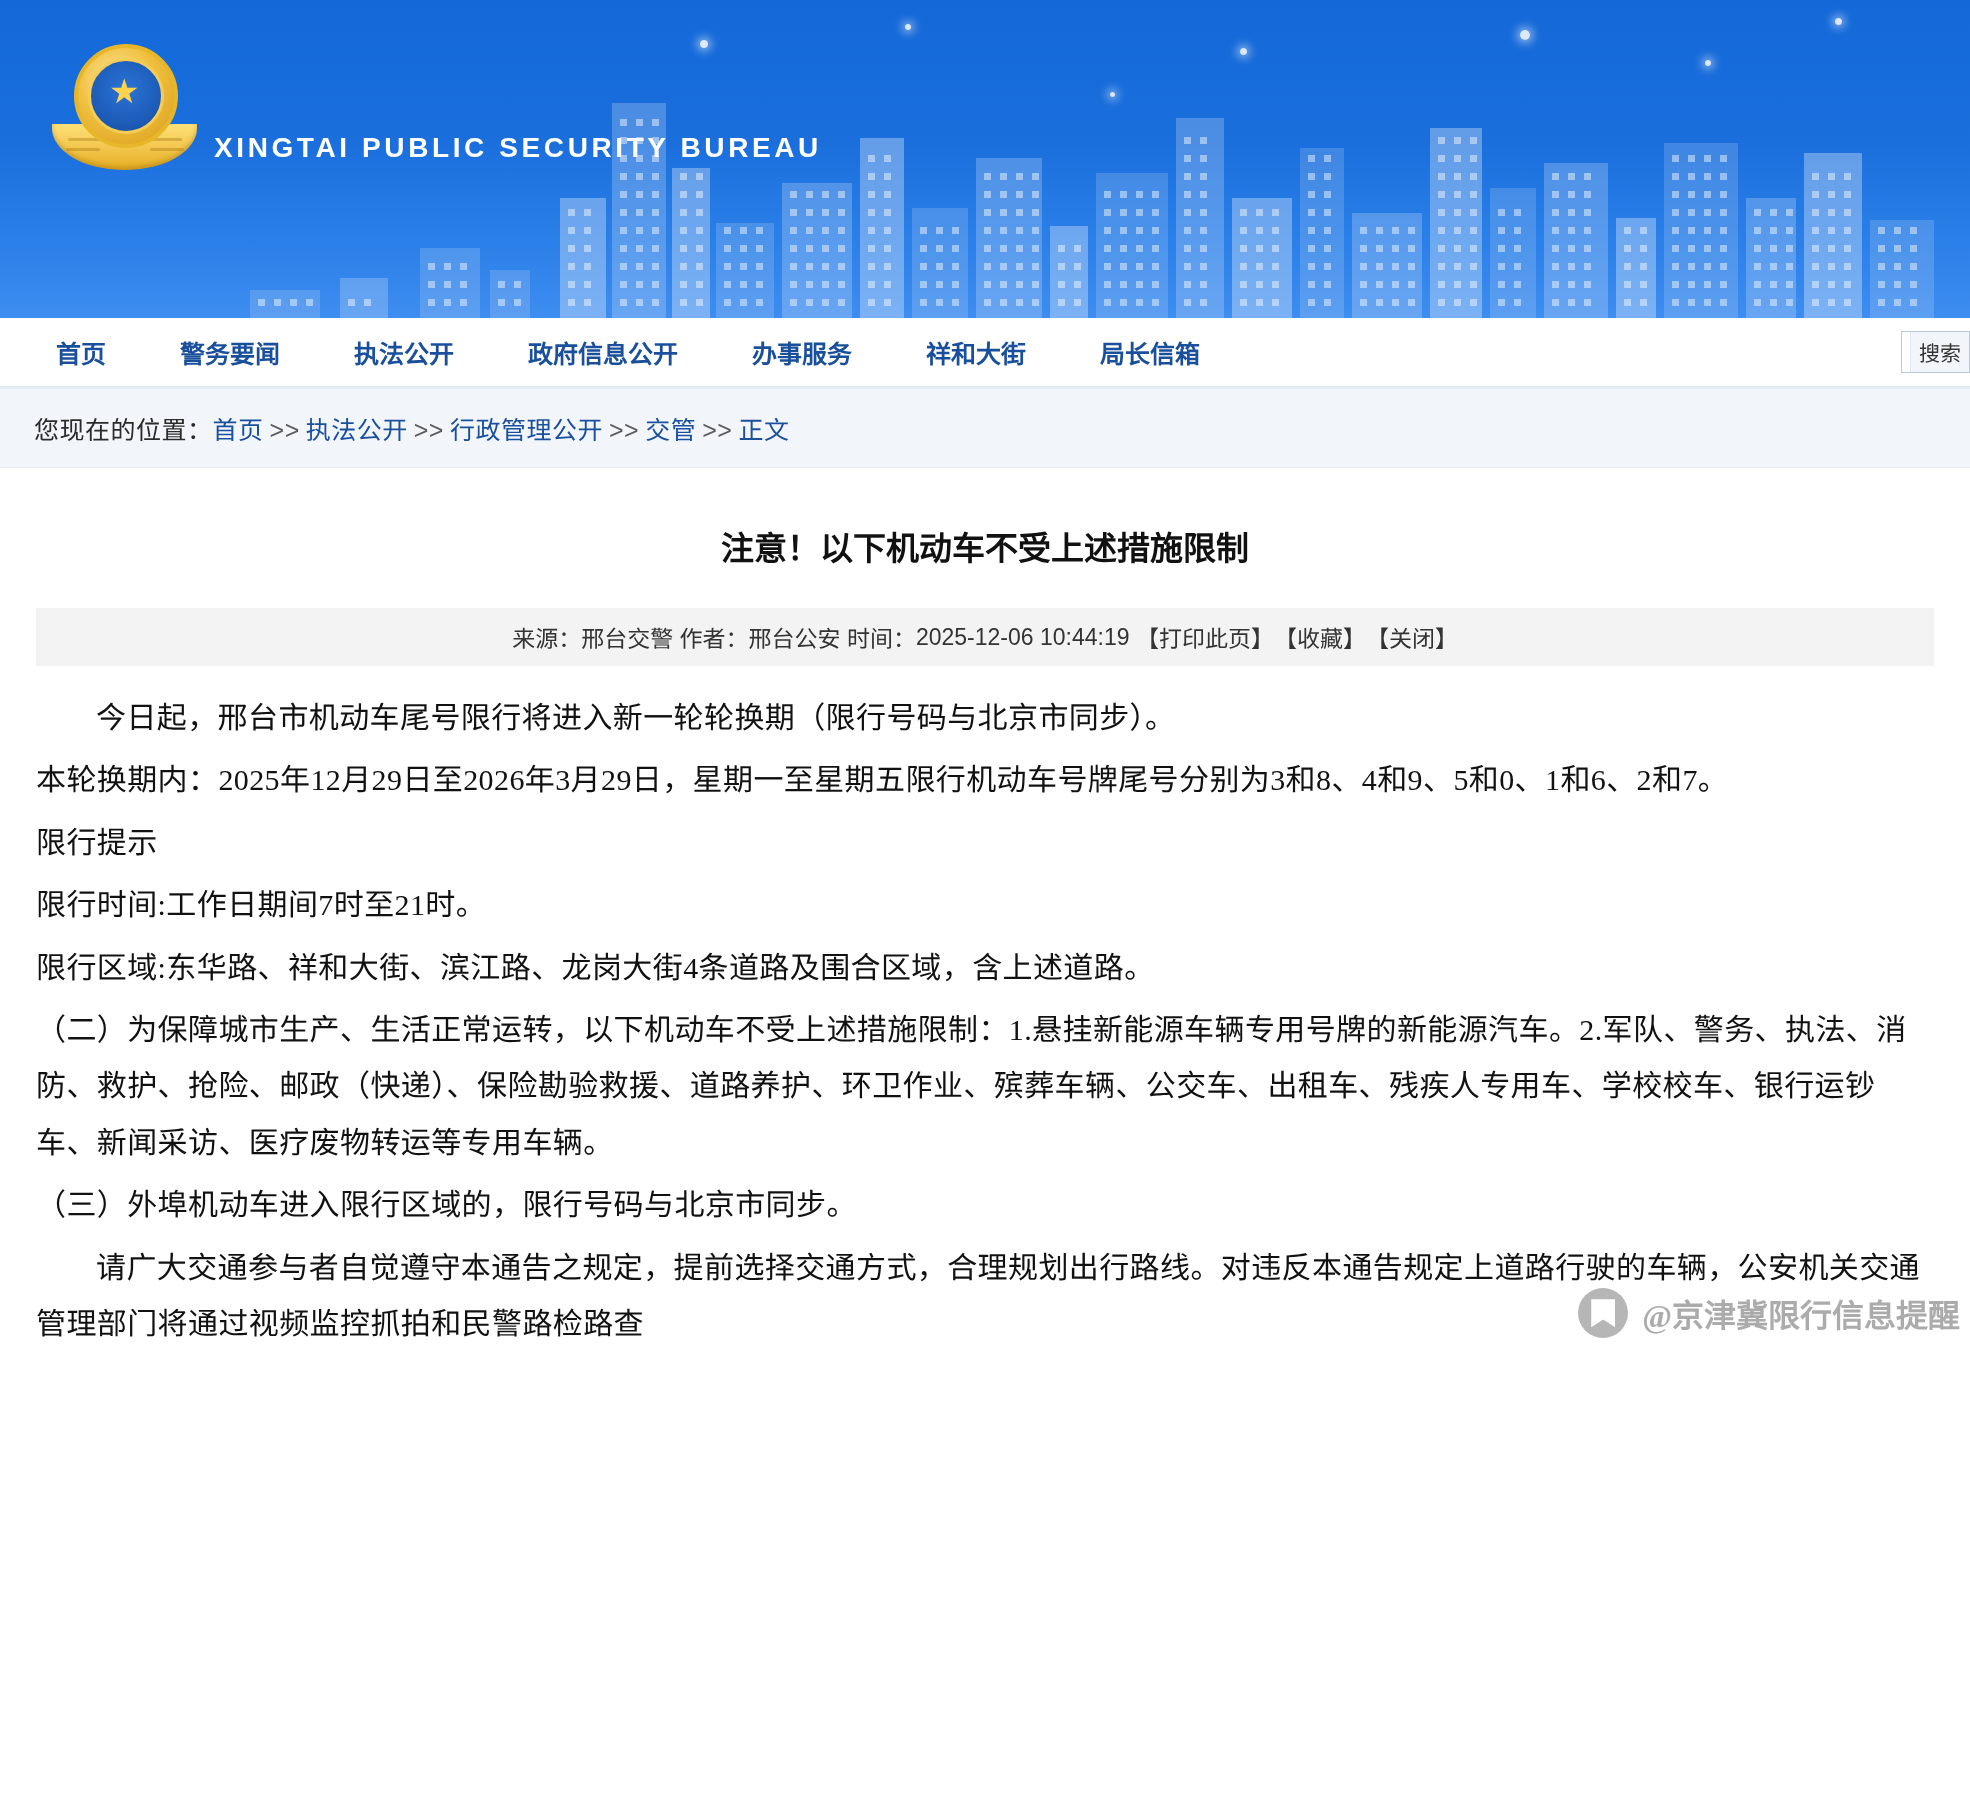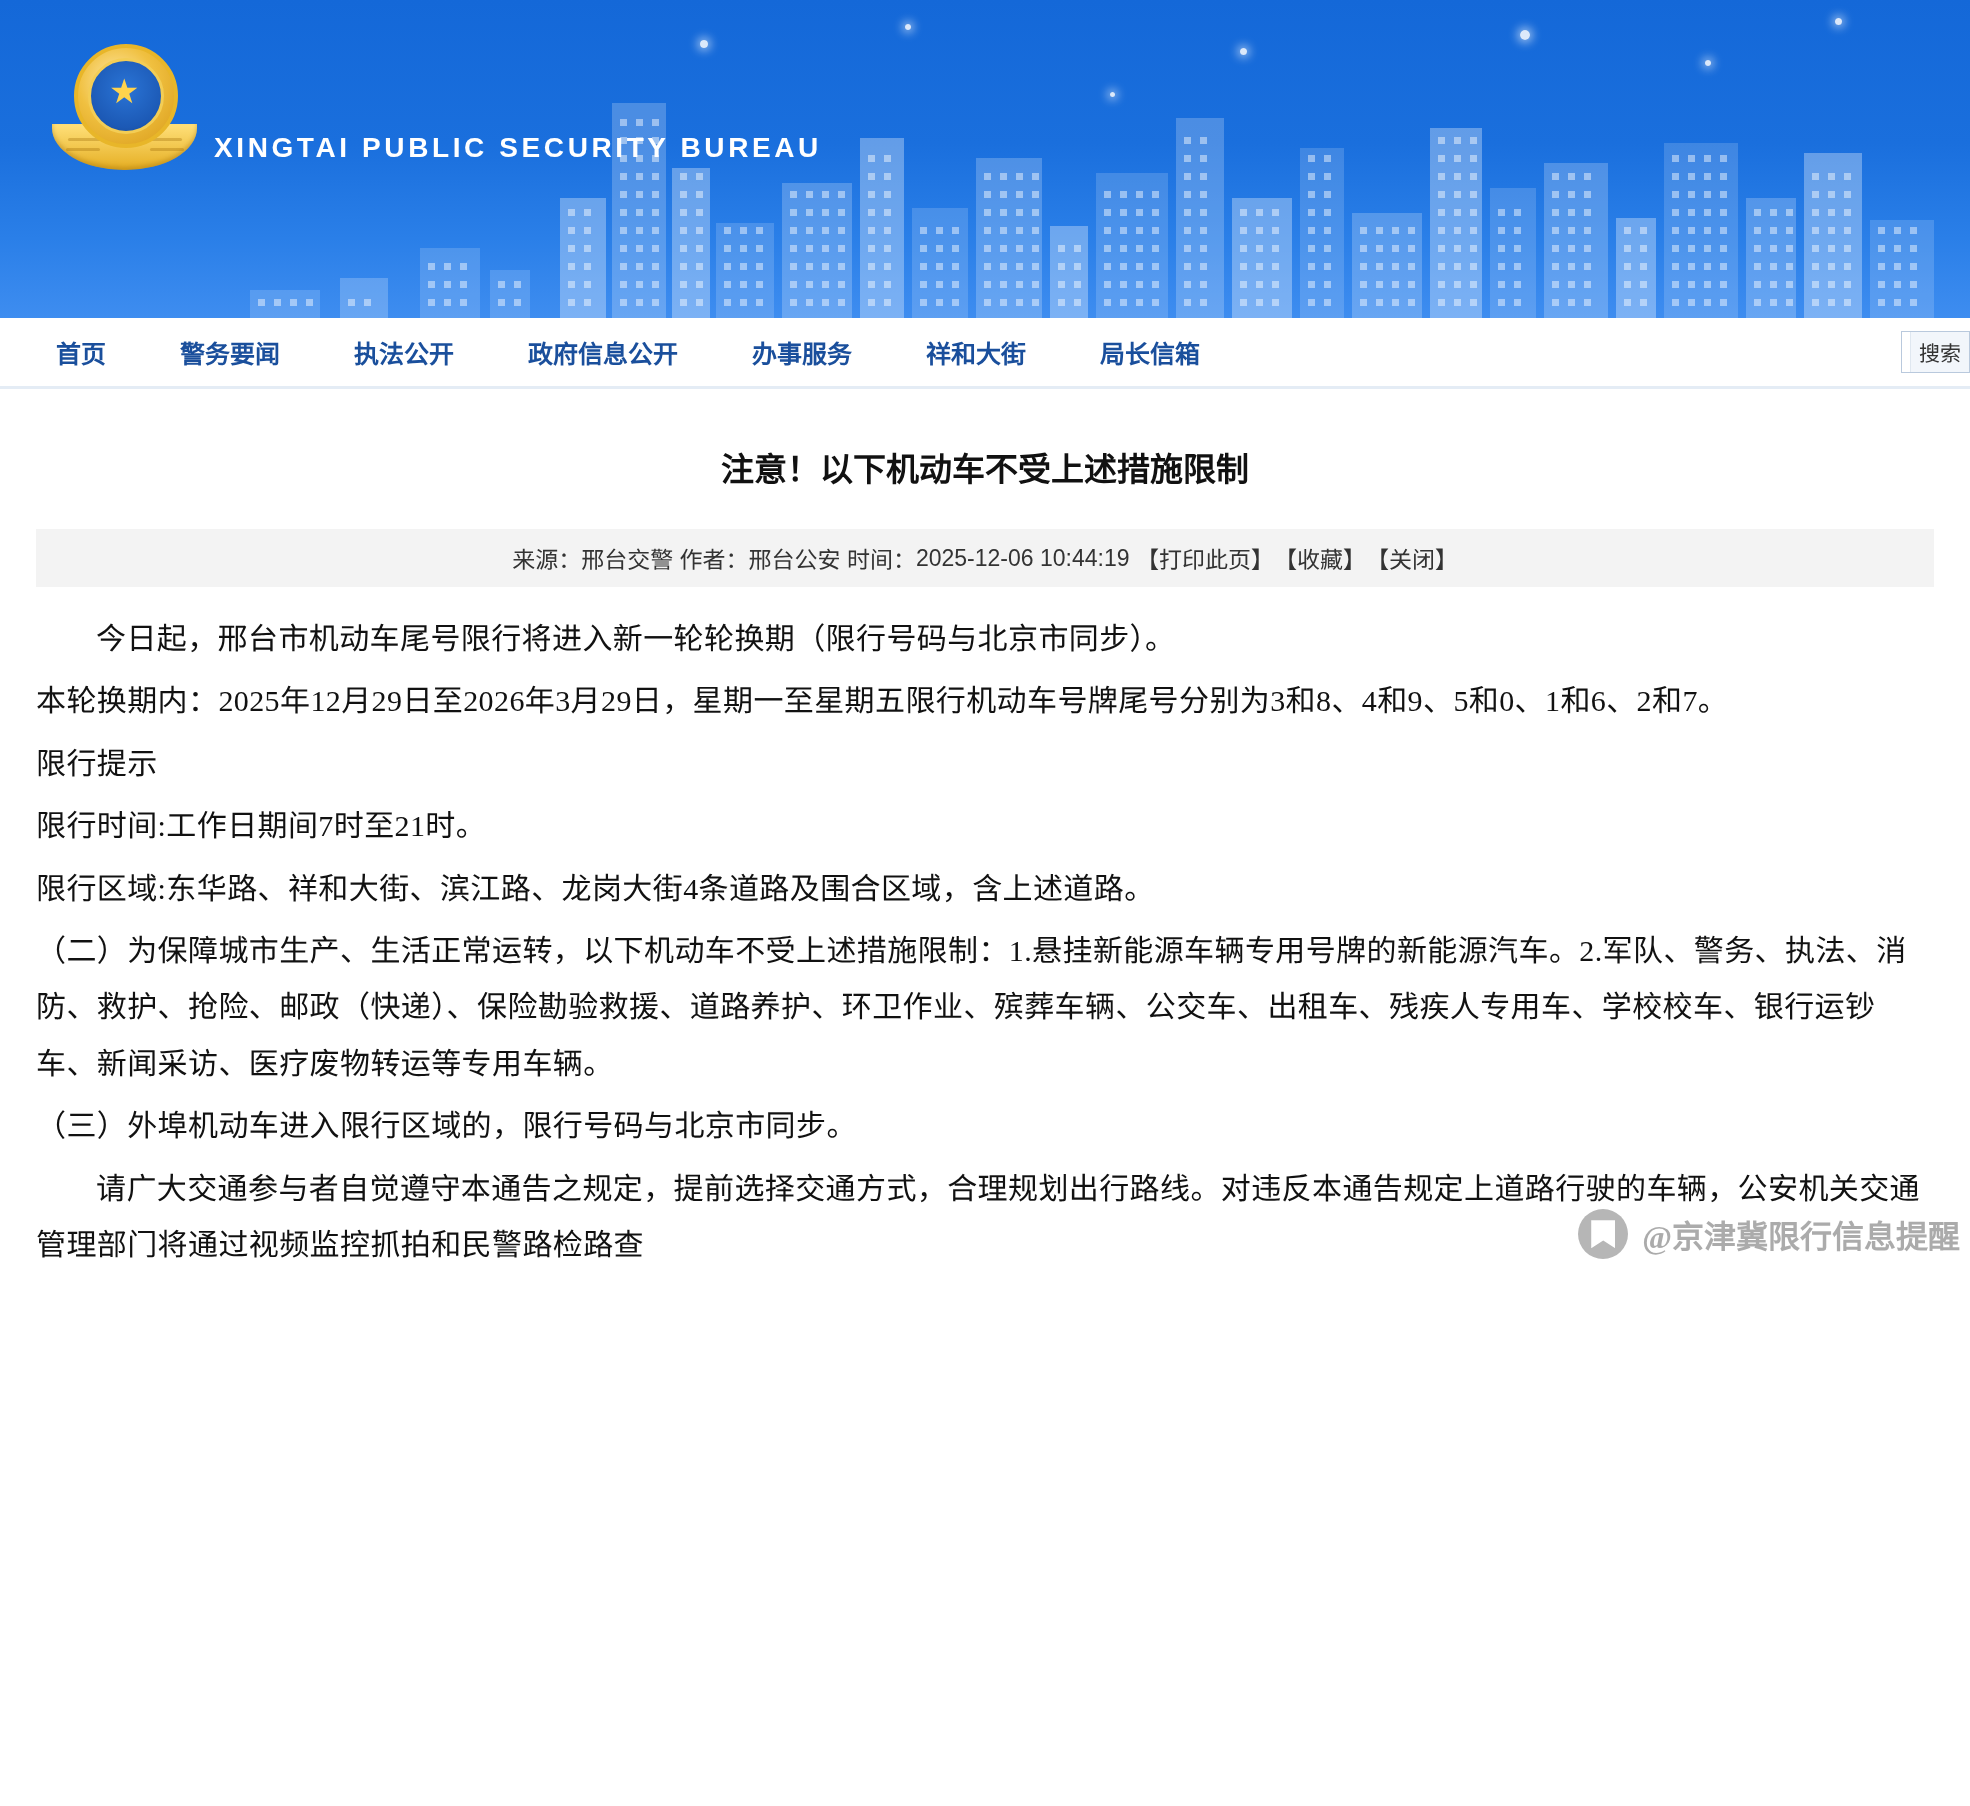--- a/index.html
+++ b/index.html
@@ -817,20 +817,25 @@
       <div class="nav-item">办事服务</div>
       <div class="nav-item">祥和大街</div>
       <div class="nav-item">局长信箱</div>
     </div>
     <div class="search-box">
       <input class="search-input" type="text" placeholder="" style="">
       <button class="search-btn">搜索</button>
     </div>
   </div>
 
+  <div class="breadcrumb-wrap">
+    <div class="breadcrumb">
+      <span>您现在的位置：</span><span class="crumb">首页</span><span class="sep">&gt;&gt;</span><span class="crumb">执法公开</span><span class="sep">&gt;&gt;</span><span class="crumb">行政管理公开</span><span class="sep">&gt;&gt;</span><span class="crumb">交管</span><span class="sep">&gt;&gt;</span><span class="crumb">正文</span>
+    </div>
+  </div>
 
   <div class="article">
     <div class="art-title">注意！以下机动车不受上述措施限制</div>
 
     <div class="meta-bar">
       <span>来源：</span>
         <span>邢台交警</span>
         <span>&nbsp;</span>
         <span>作者：</span>
         <span>邢台公安</span>

